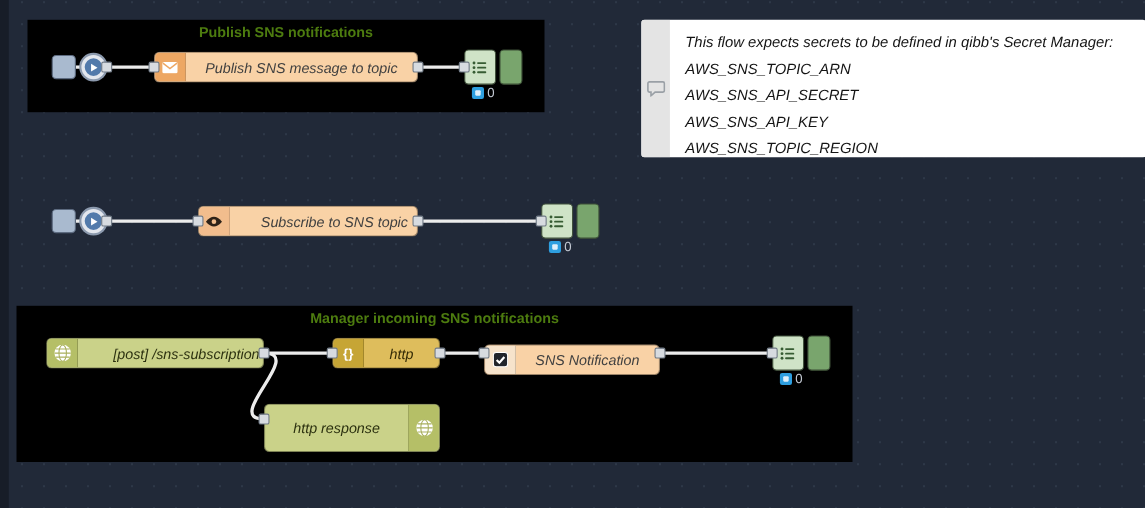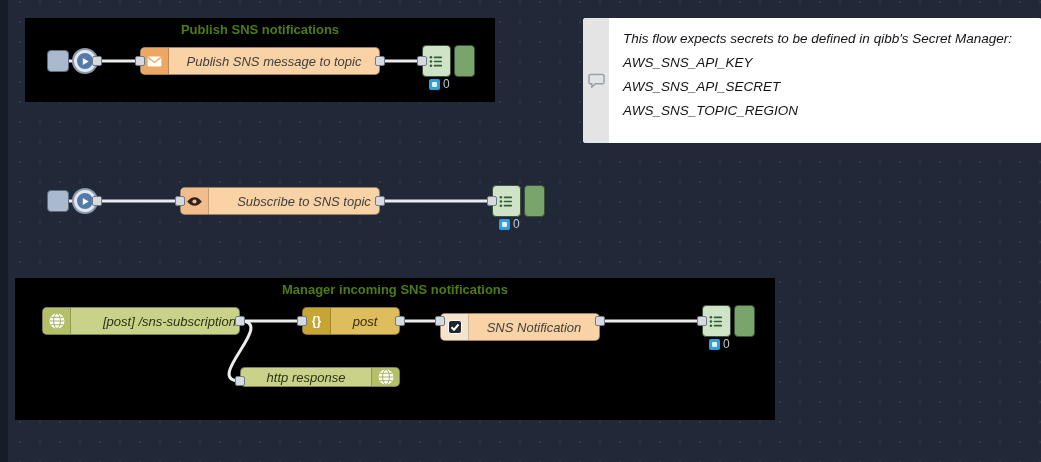--- a/index.html
+++ b/index.html
@@ -163,32 +163,32 @@
           <g stroke="#a9b05e" stroke-width="1" fill="none">
             <ellipse cx="8" cy="8" rx="3.4" ry="7.4"></ellipse>
             <path d="M0.6 8 H15.4 M1.7 4.3 H14.3 M1.7 11.7 H14.3"></path>
           </g>
         </svg>
     </div>
     <div class="lbl">[post] /sns-subscription</div>
   </div>
   <div class="node node-json" style="left:302px;top:307px;width:98px;height:28px;">
     <div class="strip strip-left">{}</div>
-    <div class="lbl">post</div>
+    <div class="lbl">http</div>
   </div>
   <div class="node node-orange" style="left:440px;top:313px;width:160px;height:28px;">
     <div class="strip strip-left strip-chk">
       <svg width="14" height="14" viewBox="0 0 14 14">
           <rect x="0.5" y="0.5" width="13" height="13" rx="2.5" fill="#20242b" stroke="#fff" stroke-width="1"></rect>
           <path d="M3.5 7.2 L6 9.7 L10.5 4.5" stroke="#fff" stroke-width="2" fill="none"></path>
         </svg>
     </div>
     <div class="lbl">SNS Notification</div>
   </div>
-  <div class="node node-http" style="left:240px;top:367px;width:160px;height:20px;">
+  <div class="node node-http" style="left:240px;top:367px;width:160px;height:44px;">
     <div class="lbl">http response</div>
     <div class="strip strip-right">
       <svg width="16" height="16" viewBox="0 0 16 16">
           <circle cx="8" cy="8" r="7.5" fill="#fff"></circle>
           <g stroke="#a9b05e" stroke-width="1" fill="none">
             <ellipse cx="8" cy="8" rx="3.4" ry="7.4"></ellipse>
             <path d="M0.6 8 H15.4 M1.7 4.3 H14.3 M1.7 11.7 H14.3"></path>
           </g>
         </svg>
     </div>
@@ -230,18 +230,19 @@
   <div class="port" style="left:235px;top:376px;"></div>
 
   <div class="comment">
     <div class="comment-strip">
       <svg width="17" height="15" viewBox="0 0 18 16">
           <path d="M2.5 1.5 h13 a1.5 1.5 0 0 1 1.5 1.5 v7 a1.5 1.5 0 0 1 -1.5 1.5 h-7.5 l-4 3.5 v-3.5 h-1.5 a1.5 1.5 0 0 1 -1.5 -1.5 v-7 a1.5 1.5 0 0 1 1.5 -1.5 z" fill="none" stroke="#9aa0a6" stroke-width="1.6"></path>
         </svg>
     </div>
     <div class="comment-body">
       <span>This flow expects secrets to be defined in qibb's Secret Manager:</span>
+      <span>AWS_SNS_TOPIC_ARN</span>
+      <span>AWS_SNS_API_SECRET</span>
       <span>AWS_SNS_API_KEY</span>
-      <span>AWS_SNS_API_SECRET</span>
       <span>AWS_SNS_TOPIC_REGION</span>
     </div>
   </div>
 </div>
 
 </body></html>

